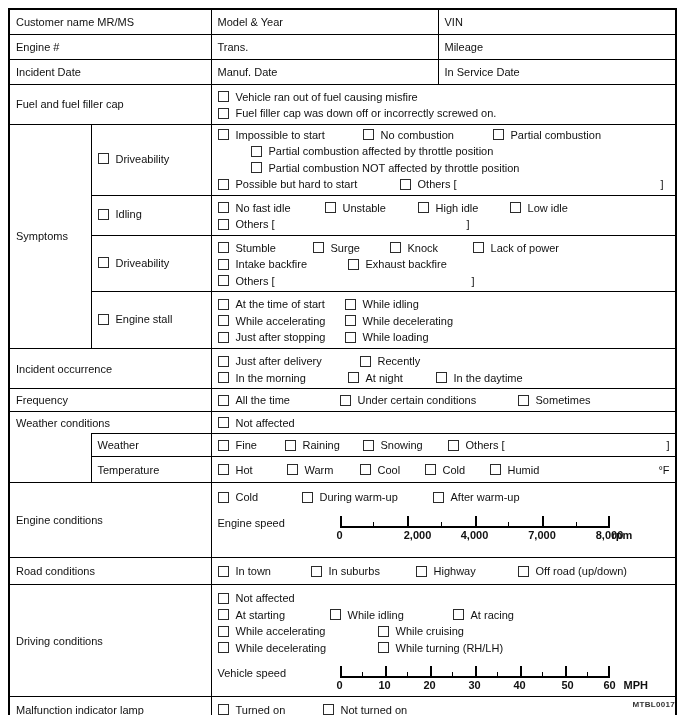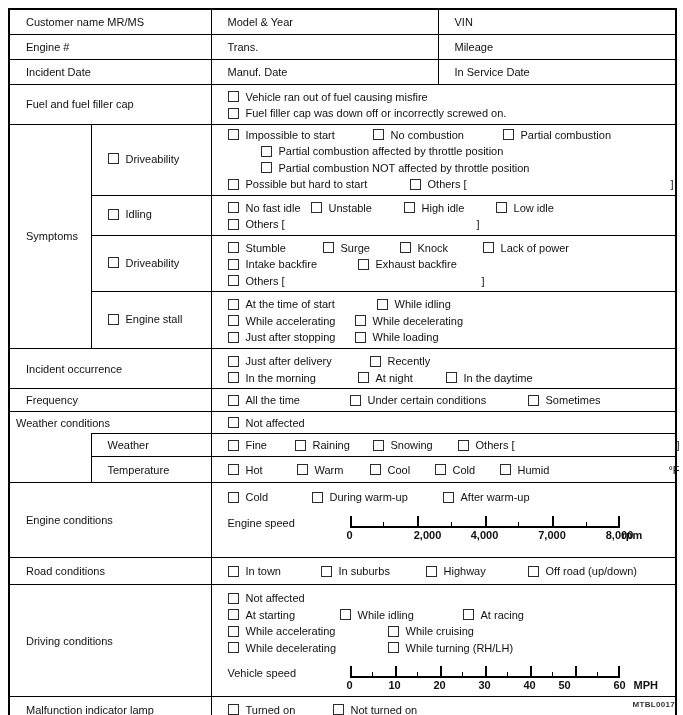--- a/index.html
+++ b/index.html
@@ -1,21 +1,21 @@
 <!DOCTYPE html>
 <html><head>
 <meta charset="utf-8">
 <style>
   html,body{margin:0;padding:0;background:#fff;}
   #page{position:relative;width:683px;height:715px;background:#fff;
         font-family:"Liberation Sans","DejaVu Sans",sans-serif;color:#111;}
   table.form{position:absolute;left:8px;top:8px;width:667px;
              border-collapse:collapse;table-layout:fixed;
              border:2px solid #000;}
-  td{border:1px solid #000;padding:2px 16px;font-size:11px;vertical-align:middle;
+  td{border:1px solid #000;padding:2px 6px;font-size:11px;vertical-align:middle;
      overflow:visible;}
   td.vtop{vertical-align:top;padding-top:4px;}
   .ln{display:flex;align-items:center;height:16.5px;white-space:nowrap;}
   .i{display:inline-flex;align-items:center;flex-shrink:0;}
   .cb{display:inline-block;width:9px;height:9px;border:1px solid #2b2b2b;
       background:#fff;margin-right:7px;flex-shrink:0;}
   .ind{margin-left:33px;}
   .br{margin-left:auto;}
   .wxout{border-right:none;position:relative;vertical-align:top;}
   .wxlbl{position:absolute;top:5px;left:6px;white-space:nowrap;}
@@ -130,21 +130,21 @@
 
 <tr style="height:36px">
   <td>
     <span class="i">
               <span class="cb"></span>
               <span>Idling</span>
             </span>
   </td>
   <td colspan="2" class="vtop">
     <div class="ln">
-      <span class="i" style="width:83px">
+      <span class="i" style="width:107px">
                 <span class="cb"></span>
                 <span>No fast idle</span>
               </span>
       <span class="i" style="width:93px">
                 <span class="cb"></span>
                 <span>Unstable</span>
               </span>
       <span class="i" style="width:92px">
                 <span class="cb"></span>
                 <span>High idle</span>
@@ -212,21 +212,21 @@
 
 <tr style="height:57px">
   <td>
     <span class="i">
               <span class="cb"></span>
               <span>Engine stall</span>
             </span>
   </td>
   <td colspan="2" class="vtop">
     <div class="ln">
-      <span class="i" style="width:149px">
+      <span class="i" style="width:127px">
                 <span class="cb"></span>
                 <span>At the time of start</span>
               </span>
       <span class="i">
                 <span class="cb"></span>
                 <span>While idling</span>
               </span>
     </div>
     <div class="ln">
       <span class="i" style="width:127px">
@@ -492,21 +492,21 @@
                 <div class="tm" style="left: 112.5px;"></div>
                 <div class="rl" style="left: 90px;">20</div>
                 <div class="tM" style="left: 135px;"></div>
                 <div class="tm" style="left: 157.5px;"></div>
                 <div class="rl" style="left: 135px;">30</div>
                 <div class="tM" style="left: 180px;"></div>
                 <div class="tm" style="left: 202.5px;"></div>
                 <div class="rl" style="left: 180px;">40</div>
                 <div class="tM" style="left: 225px;"></div>
                 <div class="tm" style="left: 247.5px;"></div>
-                <div class="rl" style="left: 215px;">50</div>
+                <div class="rl" style="left: 228px;">50</div>
                 <div class="tM" style="left: 268px;"></div>
                 <div class="rl" style="left: 270px;">60</div>
                 <div class="unit" style="left: 284px;">MPH</div>
               </div>
     </div>
   </td>
 </tr>
 
 <tr style="height:27px">
   <td colspan="2">Malfunction indicator lamp</td>

